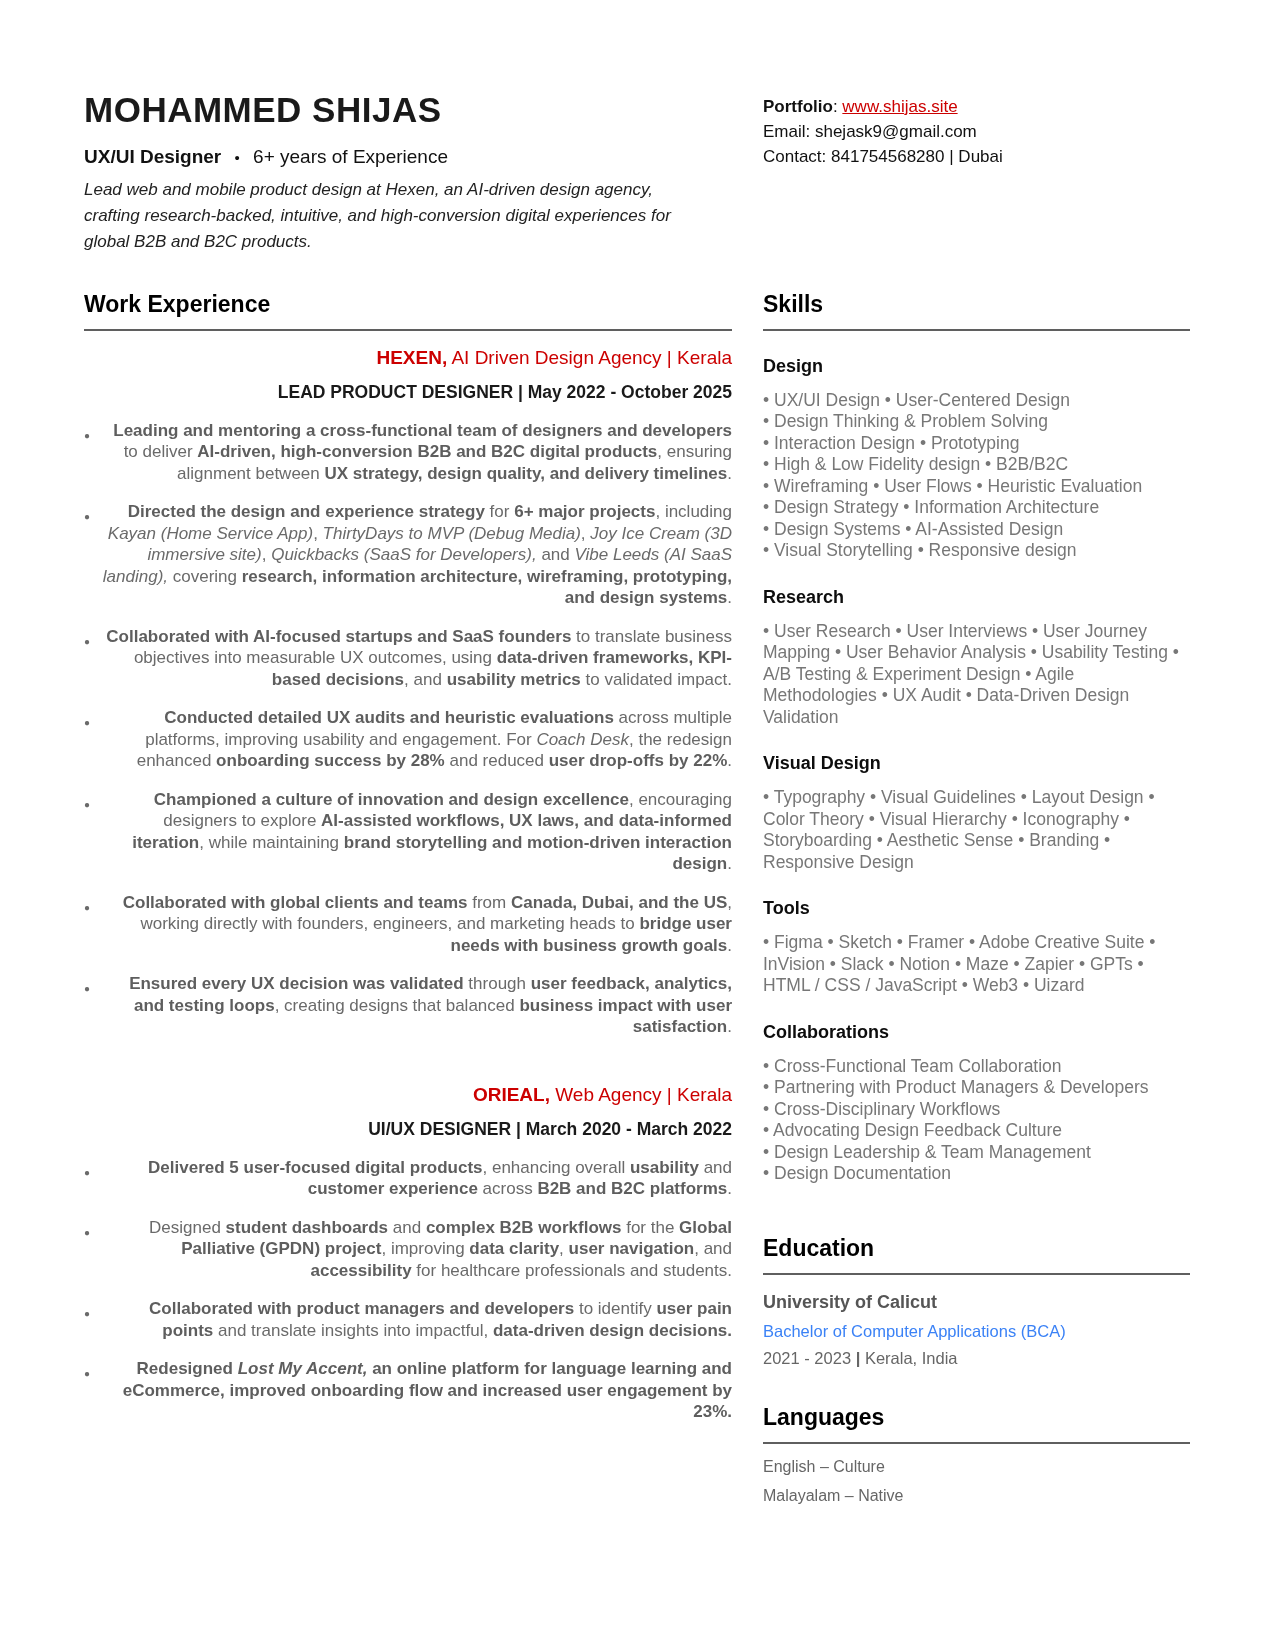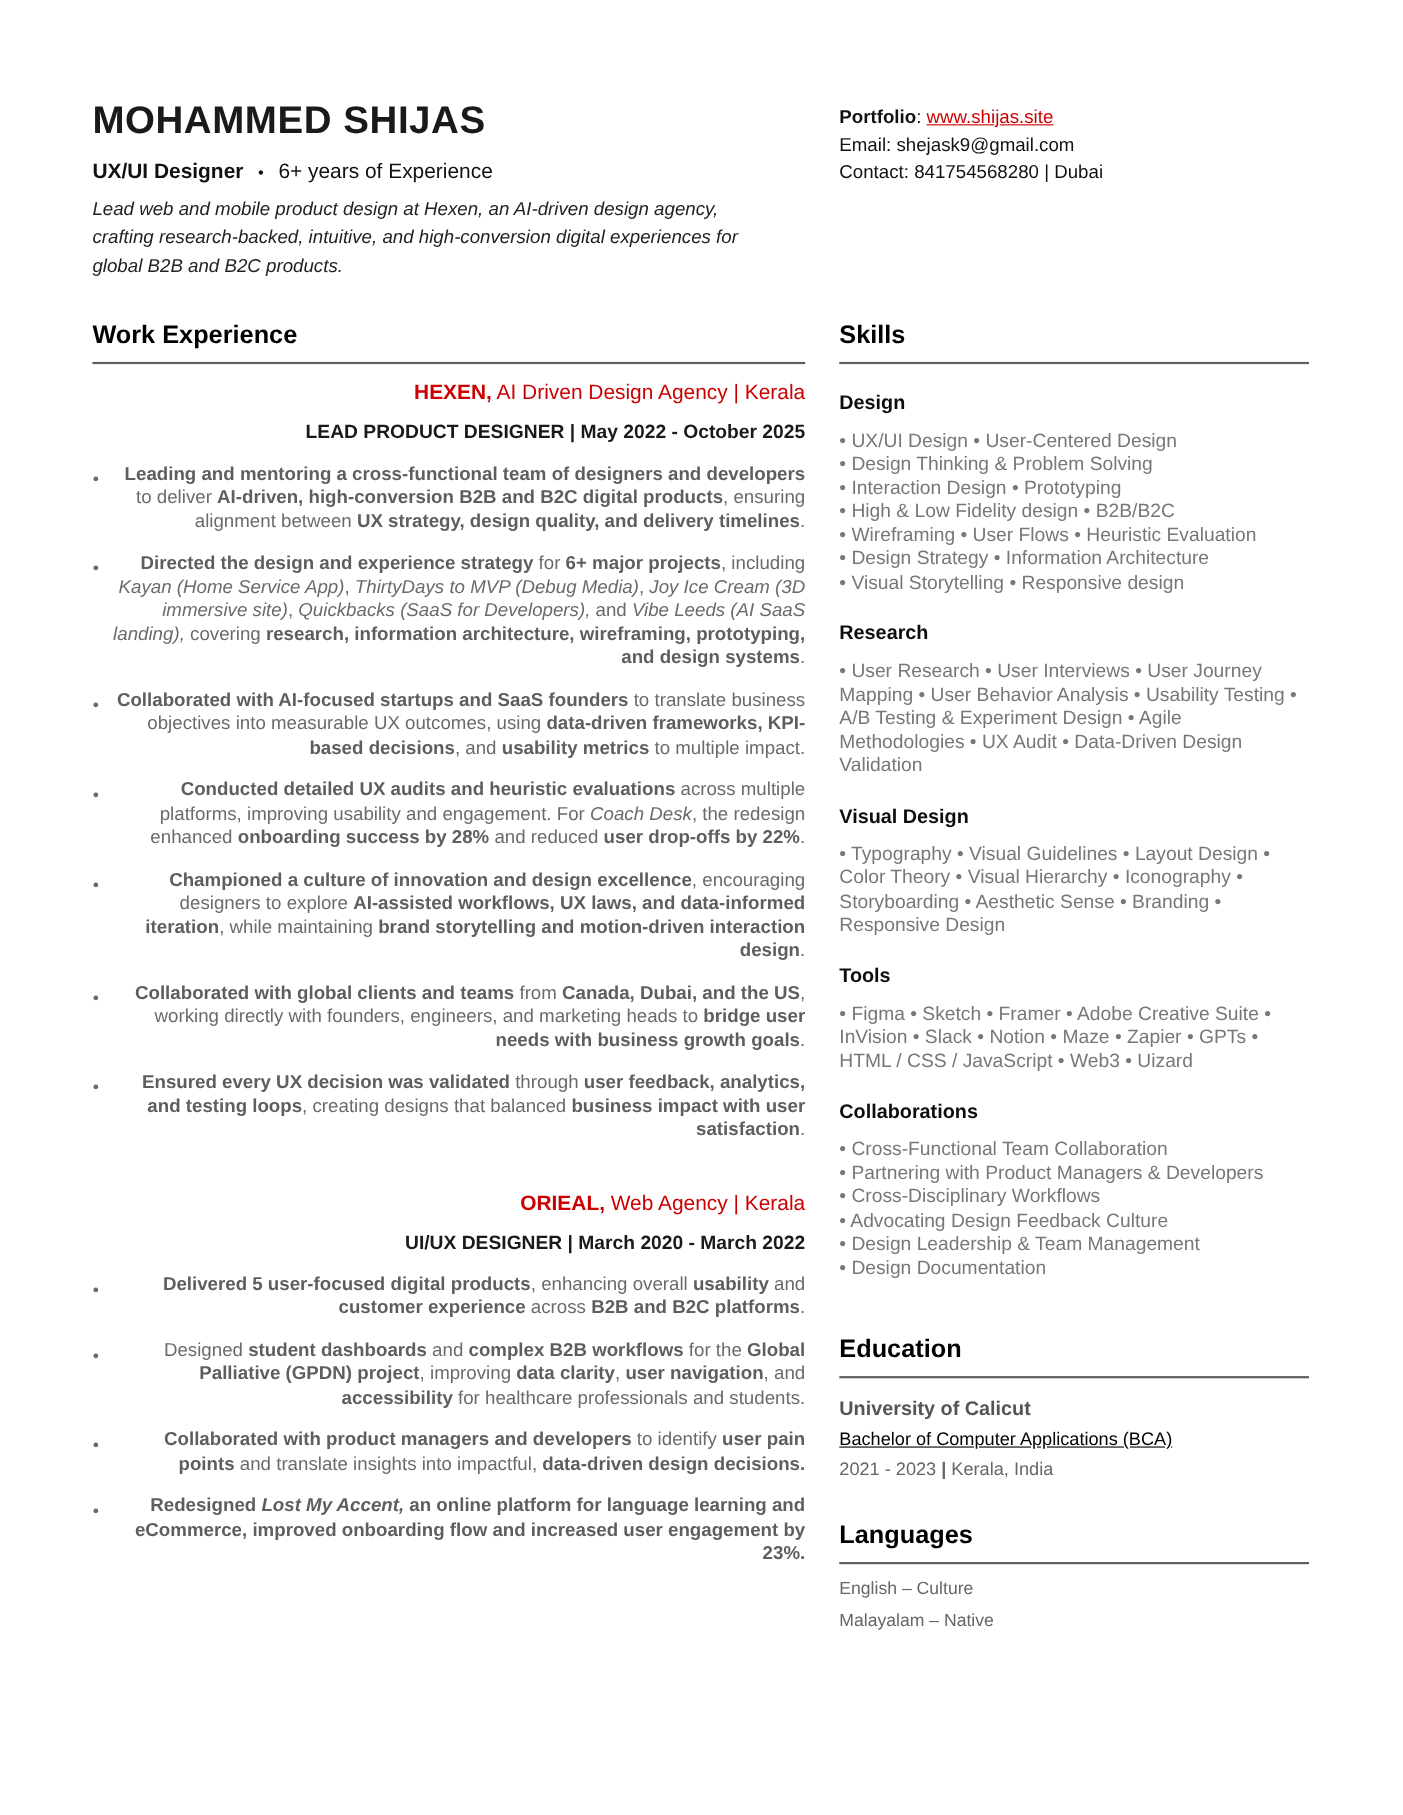--- a/index.html
+++ b/index.html
@@ -50,21 +50,21 @@
   .bullets .run-b,.bullets .run-bi{color:var(--bold-gray);}
 
   
   .group-title{font-size:18px;font-weight:700;color:#0d0d0d;margin:25px 0 0;}
   .group-body{margin:13px 0 0;font-size:17.5px;line-height:21.5px;color:#777;}
   .group-body p{margin:0;}
 
   
   .edu-block{margin-top:17px;}
   .edu-school{font-size:18px;font-weight:700;color:#555;margin:0;}
-  .edu-degree{font-size:16.5px;color:#000000;margin:9px 0 0;text-decoration:underline;}
+  .edu-degree{font-size:16.5px;color:#3b82f6;margin:9px 0 0;}
   .edu-period{font-size:16.5px;color:#666;margin:8px 0 0;}
 
   
   .lang-list{margin:14px 0 0;}
   .lang-list p{margin:0 0 11px;font-size:16px;color:#666;}
 
   .mt-edu{margin-top:50px;}
   .mt-lang{margin-top:36px;}
 </style>
 </head>
@@ -94,21 +94,21 @@
     <section class="col-left">
       <h2 class="section">Work Experience</h2>
       <hr class="rule">
 
       <article class="job">
         <h3 class="company"><span class="run-b">HEXEN,</span><span class="run-r"> AI Driven Design Agency | Kerala</span></h3>
         <p class="role">LEAD PRODUCT DESIGNER | May 2022 - October 2025</p>
         <ul class="bullets">
           <li><span class="run-b">Leading and mentoring a cross-functional team of designers and developers</span><span class="run-r"> to deliver </span><span class="run-b">AI-driven, high-conversion B2B and B2C digital products</span><span class="run-r">, ensuring alignment between </span><span class="run-b">UX strategy, design quality, and delivery timelines</span><span class="run-r">.</span></li>
           <li><span class="run-b">Directed the design and experience strategy</span><span class="run-r"> for </span><span class="run-b">6+ major projects</span><span class="run-r">, including </span><span class="run-i">Kayan (Home Service App)</span><span class="run-r">, </span><span class="run-i">ThirtyDays to MVP (Debug Media)</span><span class="run-r">, </span><span class="run-i">Joy Ice Cream (3D immersive site)</span><span class="run-r">, </span><span class="run-i">Quickbacks (SaaS for Developers),</span><span class="run-r"> and </span><span class="run-i">Vibe Leeds (AI SaaS landing),</span><span class="run-r"> covering </span><span class="run-b">research, information architecture, wireframing, prototyping, and design systems</span><span class="run-r">.</span></li>
-          <li><span class="run-b">Collaborated with AI-focused startups and SaaS founders</span><span class="run-r"> to translate business objectives into measurable UX outcomes, using </span><span class="run-b">data-driven frameworks, KPI-based decisions</span><span class="run-r">, and </span><span class="run-b">usability metrics</span><span class="run-r"> to multiple impact.</span></li>
+          <li><span class="run-b">Collaborated with AI-focused startups and SaaS founders</span><span class="run-r"> to translate business objectives into measurable UX outcomes, using </span><span class="run-b">data-driven frameworks, KPI-based decisions</span><span class="run-r">, and </span><span class="run-b">usability metrics</span><span class="run-r"> to validated impact.</span></li>
           <li><span class="run-b">Conducted detailed UX audits and heuristic evaluations</span><span class="run-r"> across multiple platforms, improving usability and engagement. For </span><span class="run-i">Coach Desk</span><span class="run-r">, the redesign enhanced </span><span class="run-b">onboarding success by 28%</span><span class="run-r"> and reduced </span><span class="run-b">user drop-offs by 22%</span><span class="run-r">.</span></li>
           <li><span class="run-b">Championed a culture of innovation and design excellence</span><span class="run-r">, encouraging designers to explore </span><span class="run-b">AI-assisted workflows, UX laws, and data-informed iteration</span><span class="run-r">, while maintaining </span><span class="run-b">brand storytelling and motion-driven interaction design</span><span class="run-r">.</span></li>
           <li><span class="run-b">Collaborated with global clients and teams</span><span class="run-r"> from </span><span class="run-b">Canada, Dubai, and the US</span><span class="run-r">, working directly with founders, engineers, and marketing heads to </span><span class="run-b">bridge user needs with business growth goals</span><span class="run-r">.</span></li>
           <li><span class="run-b">Ensured every UX decision was validated</span><span class="run-r"> through </span><span class="run-b">user feedback, analytics, and testing loops</span><span class="run-r">, creating designs that balanced </span><span class="run-b">business impact with user satisfaction</span><span class="run-r">.</span></li>
         </ul>
       </article>
 
       <article class="job">
         <h3 class="company"><span class="run-b">ORIEAL,</span><span class="run-r"> Web Agency | Kerala</span></h3>
         <p class="role">UI/UX DESIGNER | March 2020 - March 2022</p>
@@ -128,20 +128,21 @@
         <hr class="rule">
 
         <h3 class="group-title">Design</h3>
         <div class="group-body">
           <p>• UX/UI Design • User-Centered Design</p>
           <p>• Design Thinking &amp; Problem Solving</p>
           <p>• Interaction Design • Prototyping</p>
           <p>• High &amp; Low Fidelity design • B2B/B2C</p>
           <p>• Wireframing • User Flows • Heuristic Evaluation</p>
           <p>• Design Strategy • Information Architecture</p>
+          <p>• Design Systems • AI-Assisted Design</p>
           <p>• Visual Storytelling • Responsive design</p>
         </div>
 
         <h3 class="group-title">Research</h3>
         <p class="group-body">• User Research  • User Interviews • User Journey Mapping  • User Behavior Analysis • Usability Testing • A/B Testing &amp; Experiment Design • Agile Methodologies • UX Audit  • Data-Driven Design Validation</p>
 
         <h3 class="group-title">Visual Design</h3>
         <p class="group-body">• Typography • Visual Guidelines • Layout Design  • Color Theory • Visual Hierarchy • Iconography • Storyboarding • Aesthetic Sense • Branding • Responsive Design</p>
 
         <h3 class="group-title">Tools</h3>

